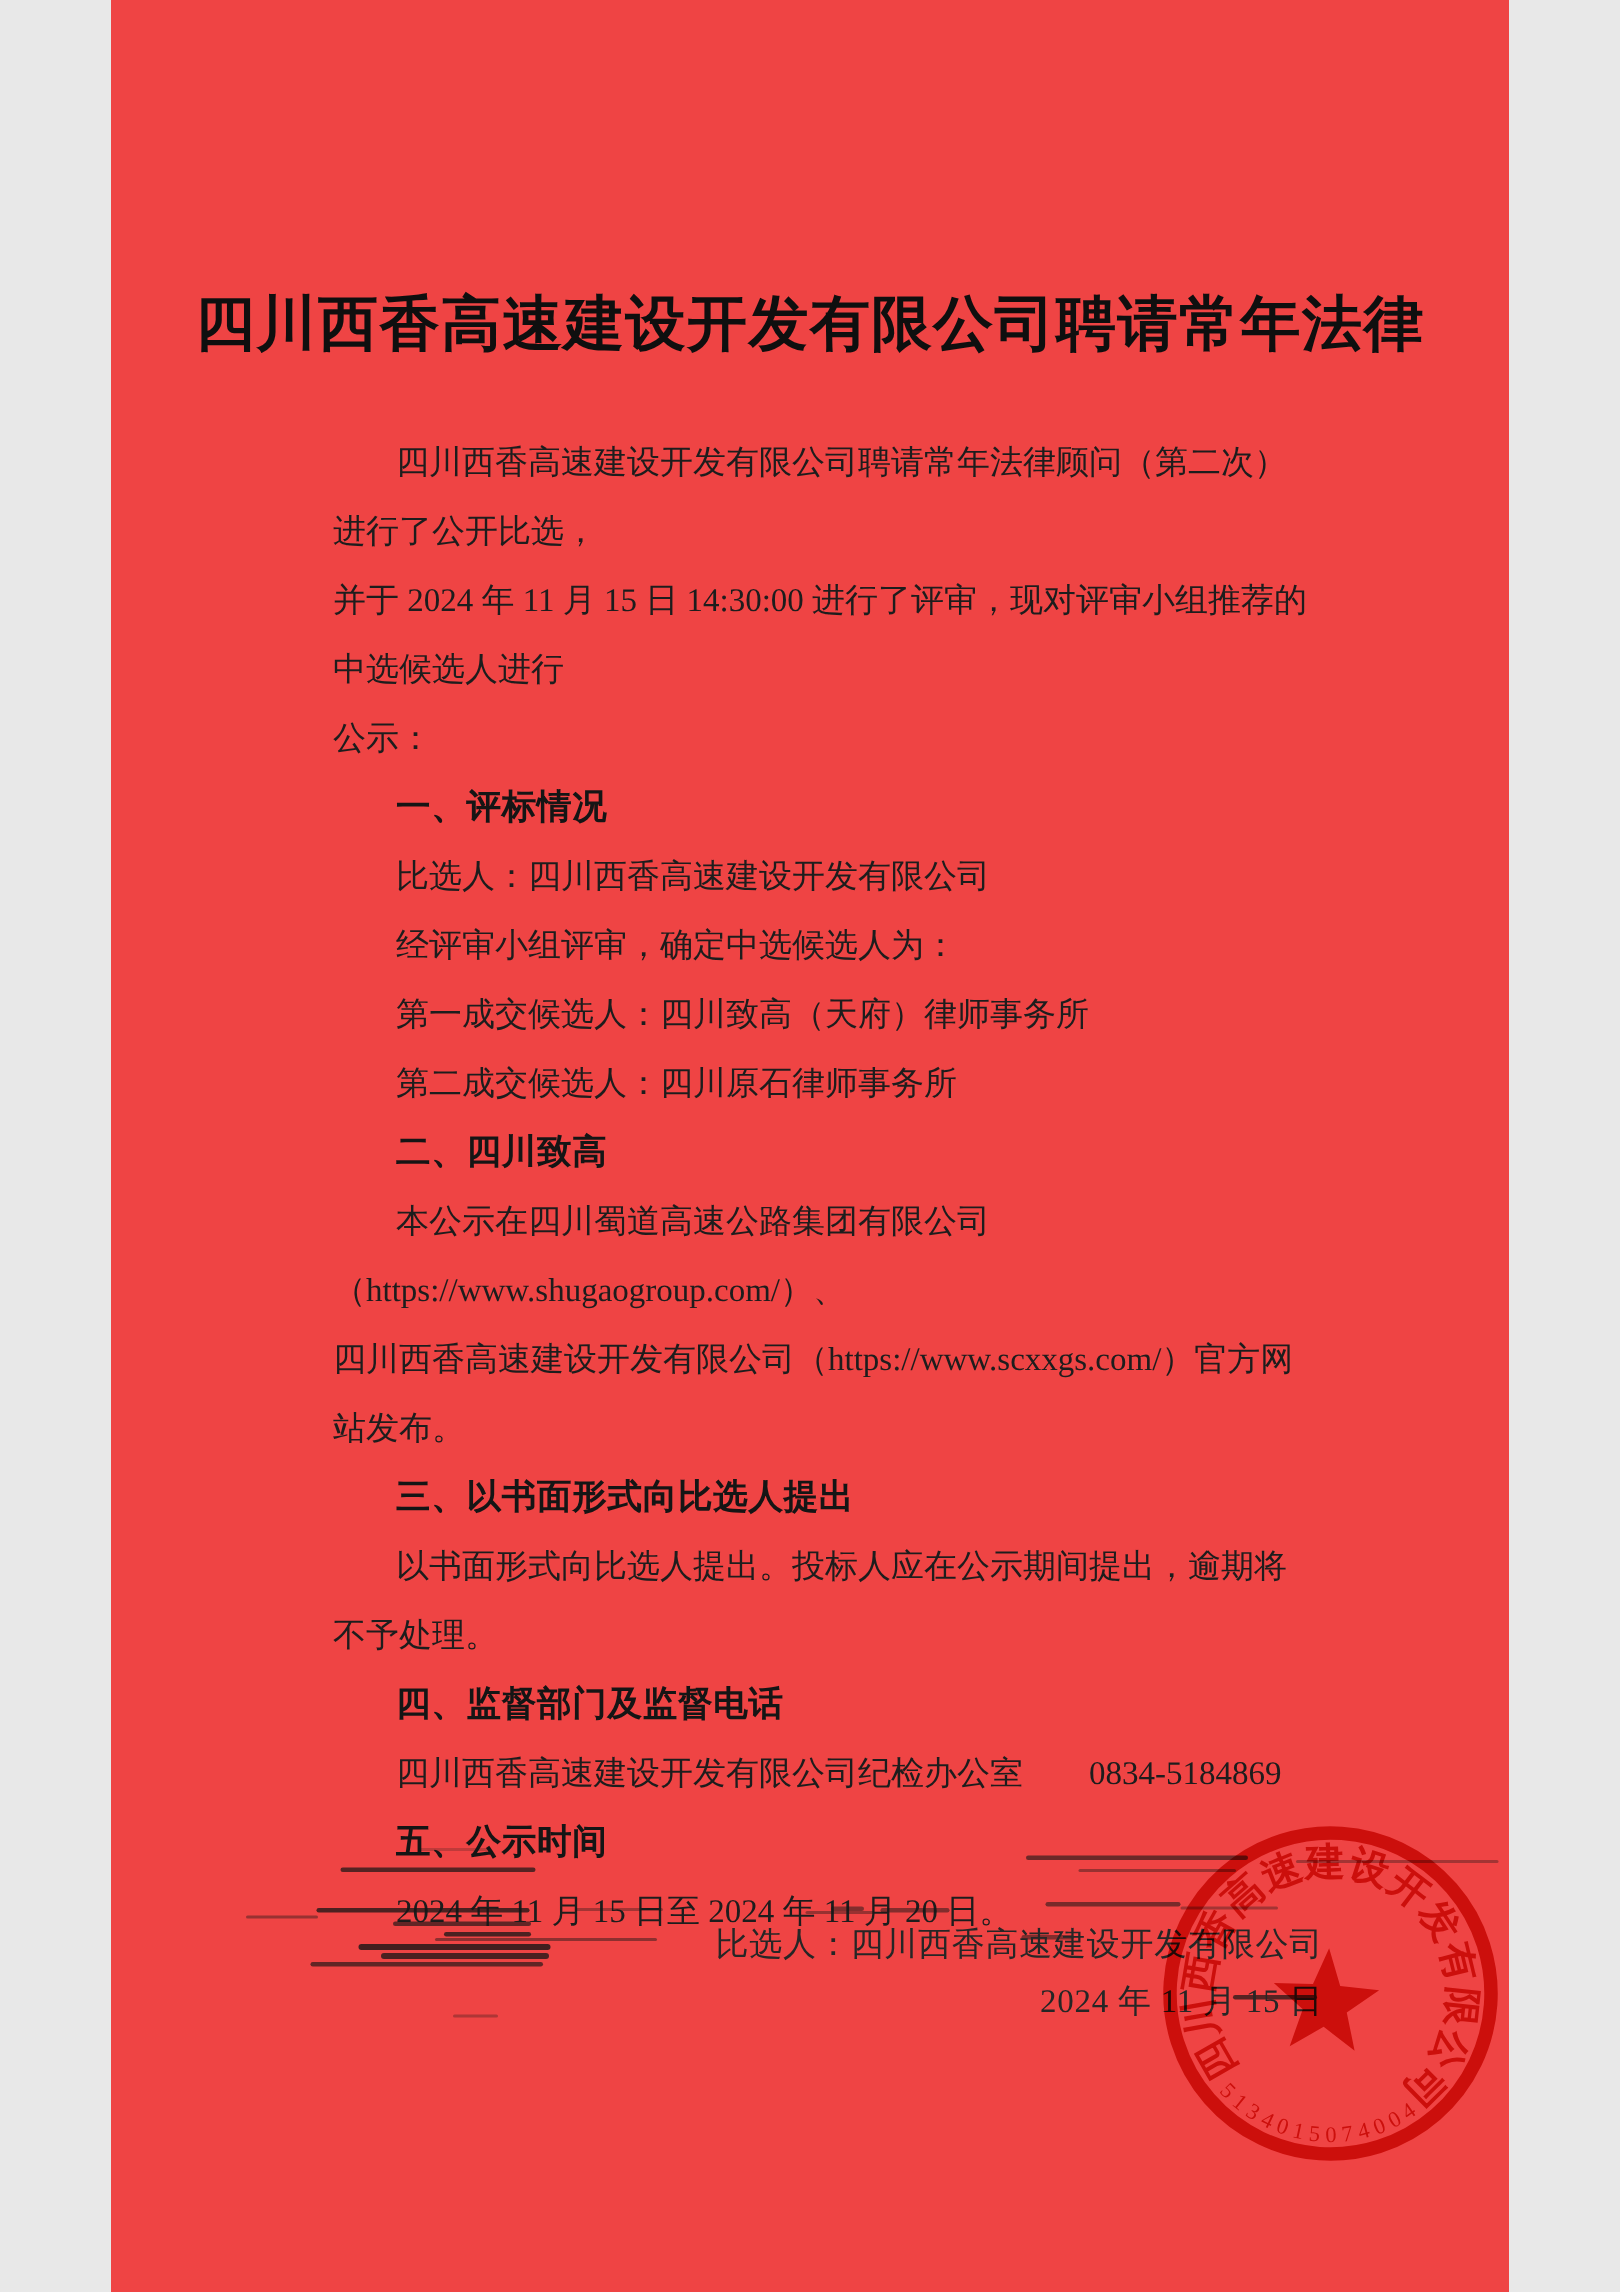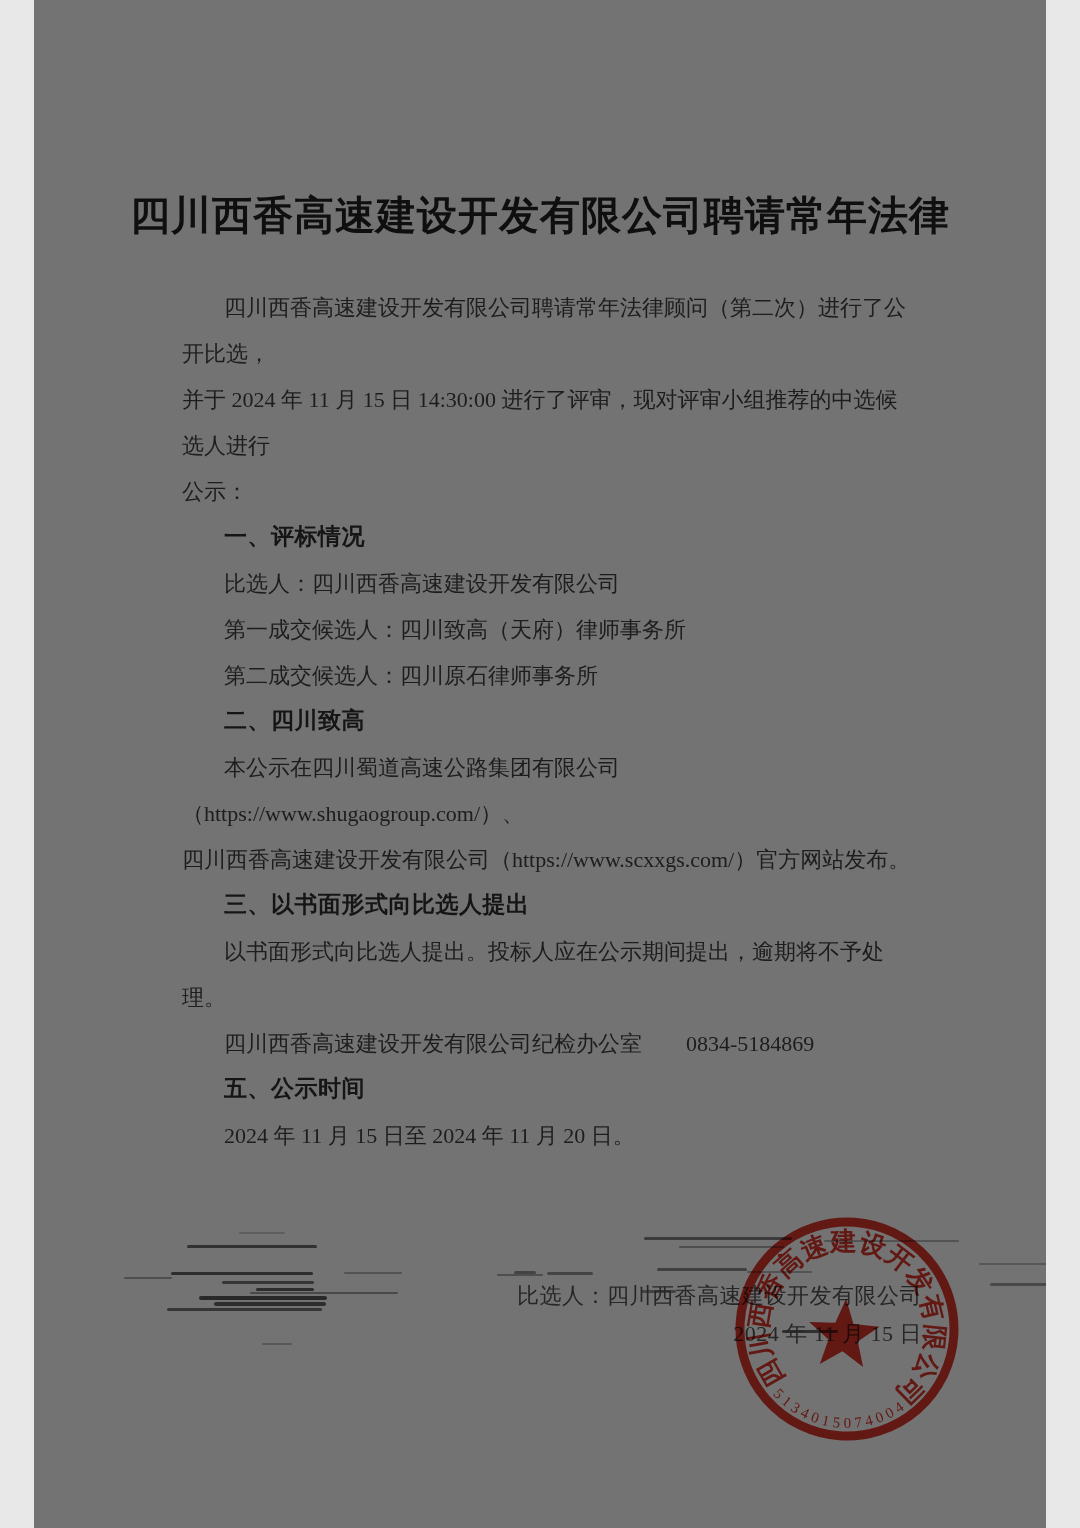--- a/index.html
+++ b/index.html
@@ -1,34 +1,34 @@
 <!DOCTYPE html>
 <html><head>
 <meta charset="utf-8">
 <style>
   html,body { margin:0; padding:0; background:#e8e8e8; }
   .page {
-    position:relative; width:1012px; height:1528px; margin:0 auto;
-    background:#737373; overflow:hidden;
+    position:relative; width:932px; height:1528px; margin:0 auto;
+    background:#ef4444; overflow:hidden;
     font-family:"Liberation Serif", serif; color:#222;
   }
   .title {
     padding-top:186px; text-align:center;
     font-size:40px; line-height:60px; font-weight:700;
     color:#0f0f0f; letter-spacing:1px;
     font-family:"Liberation Serif", serif;
   }
   .body-block {
     margin:39px 133px 0 148px;
     font-size:22px; line-height:46px; color:#1d1d1d;
   }
   .line { white-space:pre-wrap; }
   .indent { text-indent:42px; }
   .heading {
-    font-family:Liberation Mono, monospace;
+    font-family:Liberation Serif, serif;
     font-weight:700; font-size:23px; color:#151515;
     letter-spacing:0.5px; text-indent:42px;
   }
   .sig {
     position:absolute; right:124px; font-size:22px; color:#262626;
     letter-spacing:0.5px; white-space:pre; z-index:2;
   }
   .sig-company { top:1281px; }
   .sig-date   { top:1319px; }
   .seal {
@@ -52,27 +52,29 @@
   <div class="title">
     <div>四川西香高速建设开发有限公司聘请常年法律</div>
   </div>
 
   <div class="body-block">
     <div class="line indent">四川西香高速建设开发有限公司聘请常年法律顾问（第二次）进行了公开比选，</div>
     <div class="line">并于 2024 年 11 月 15 日 14:30:00 进行了评审，现对评审小组推荐的中选候选人进行</div>
     <div class="line">公示：</div>
     <div class="line heading">一、评标情况</div>
     <div class="line indent">比选人：四川西香高速建设开发有限公司</div>
+    <div class="line indent">经评审小组评审，确定中选候选人为：</div>
     <div class="line indent">第一成交候选人：四川致高（天府）律师事务所</div>
     <div class="line indent">第二成交候选人：四川原石律师事务所</div>
     <div class="line heading">二、四川致高</div>
     <div class="line indent">本公示在四川蜀道高速公路集团有限公司（https://www.shugaogroup.com/）、</div>
     <div class="line">四川西香高速建设开发有限公司（https://www.scxxgs.com/）官方网站发布。</div>
     <div class="line heading">三、以书面形式向比选人提出</div>
     <div class="line indent">以书面形式向比选人提出。投标人应在公示期间提出，逾期将不予处理。</div>
+    <div class="line heading">四、监督部门及监督电话</div>
     <div class="line indent">四川西香高速建设开发有限公司纪检办公室　　0834-5184869</div>
     <div class="line heading">五、公示时间</div>
     <div class="line indent">2024 年 11 月 15 日至 2024 年 11 月 20 日。</div>
   </div>
 
   <div class="sig sig-company">比选人：四川西香高速建设开发有限公司</div>
   <div class="sig sig-date">2024 年 11 月 15 日</div>
 
   <svg class="seal" width="240" height="240" viewBox="0 0 240 240" xmlns="http://www.w3.org/2000/svg">
     <defs>

